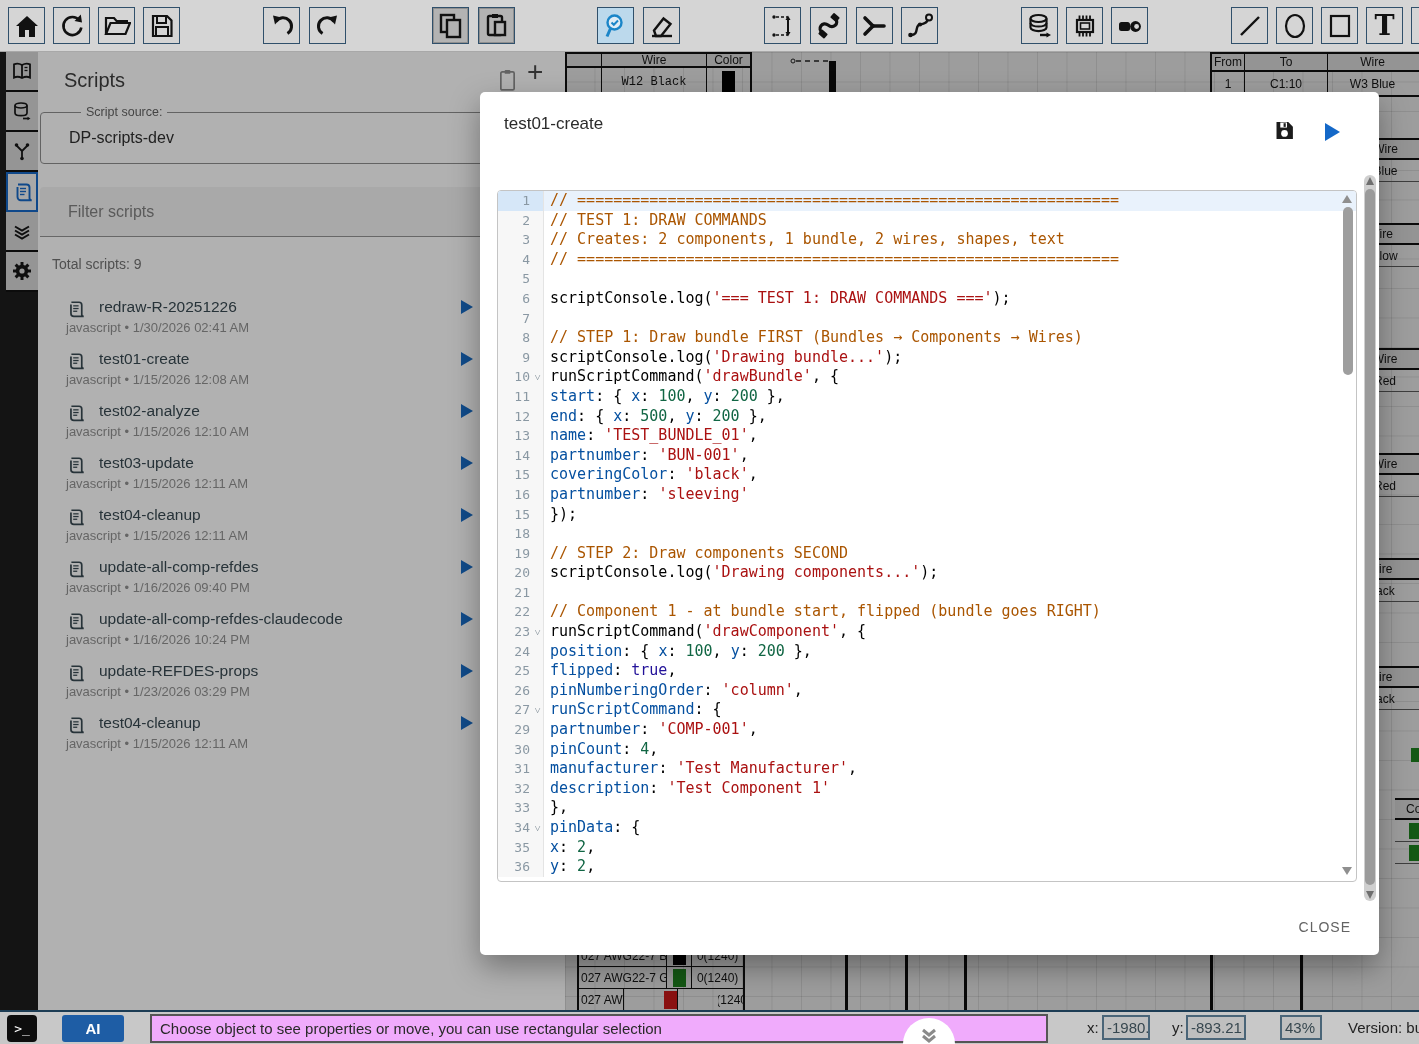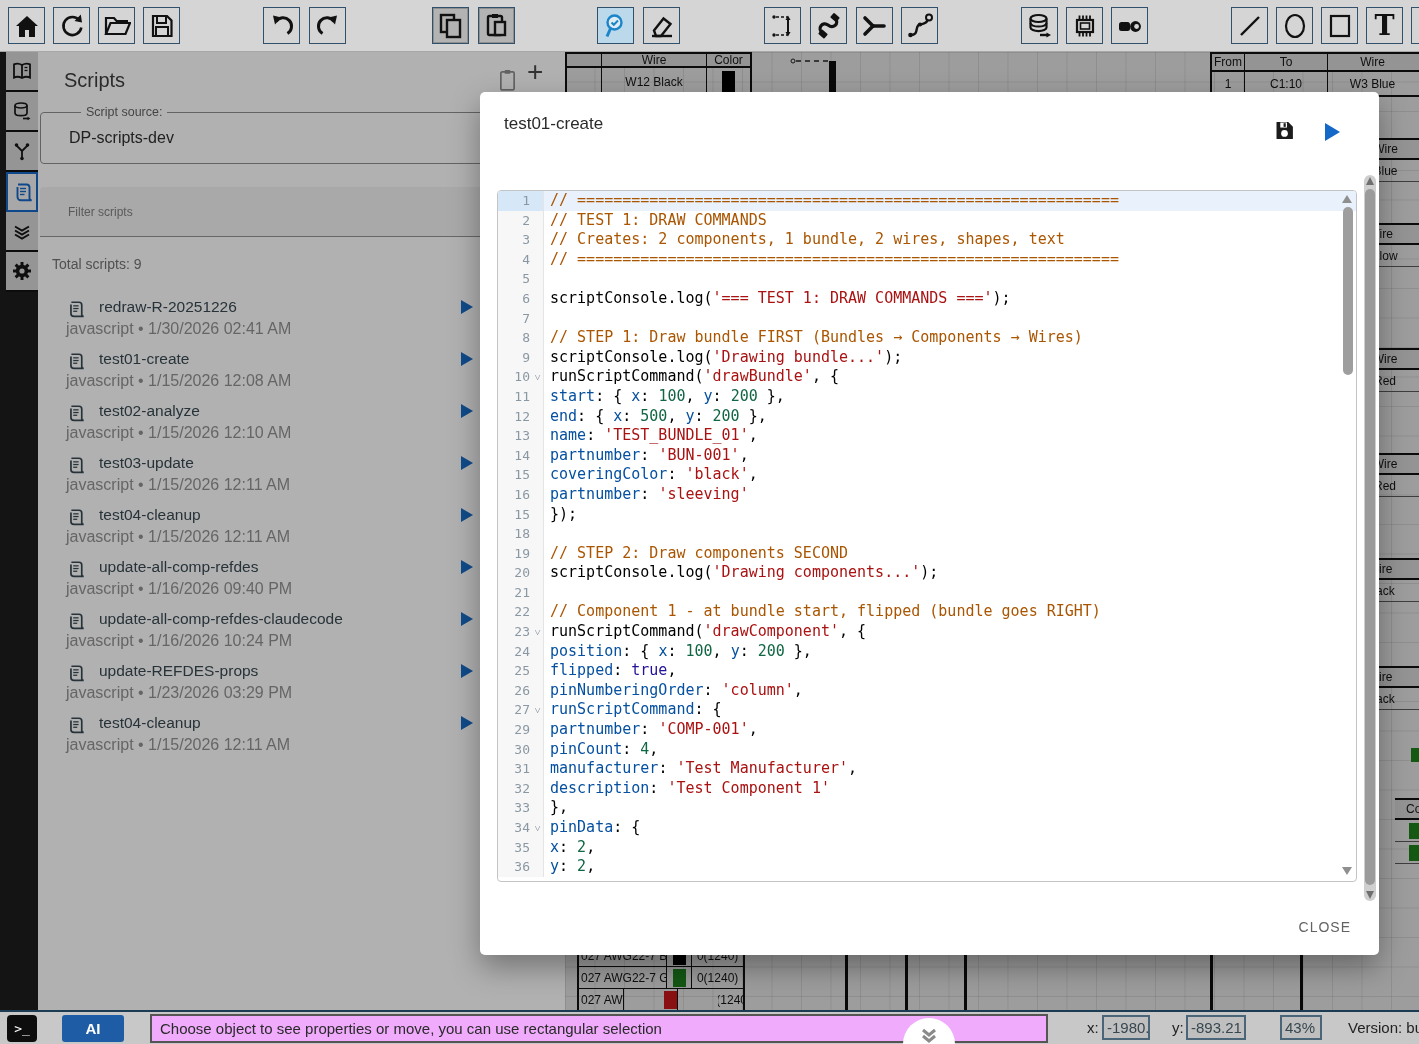--- a/index.html
+++ b/index.html
@@ -21,27 +21,27 @@
 
   
   #panel { position:absolute; left:38px; top:52px; width:527px; height:958px; background:#f6f6f6; }
   .panel-title { position:absolute; left:26px; top:17px; font-size:20px; color:#3c3c3c; font-weight:500; }
   .panel-clip { position:absolute; left:460px; top:16px; }
   .panel-plus { position:absolute; left:489px; top:6px; font-size:28px; color:#474747; font-weight:400; line-height:1; }
   .src-field { position:absolute; left:2px; top:60px; width:524px; height:52px; border:1px solid #8a8a8a; border-radius:4px; }
   .src-label { position:absolute; left:40px; top:-8px; background:#f6f6f6; padding:0 5px; font-size:12.5px; color:#5f5f5f; }
   .src-value { position:absolute; left:28px; top:16px; font-size:16px; color:#2e2e2e; }
   .filter-field { position:absolute; left:2px; top:135px; width:524px; height:50px; background:#eaeaea; border-bottom:1px solid #8f8f8f; border-radius:4px 4px 0 0; display:flex; align-items:center; }
-  .filter-ph { margin-left:28px; font-size:12px; color:#7d7d7d; }
+  .filter-ph { margin-left:28px; font-size:16px; color:#7d7d7d; }
   .panel-total { position:absolute; left:14px; top:204px; font-size:14px; color:#6f6f6f; }
   #script-list { position:absolute; left:0; top:240px; width:527px; }
   .srow { position:relative; height:52px; }
   .srow .sicon { position:absolute; left:28px; top:7px; }
   .srow .sname { position:absolute; left:61px; top:6px; font-size:15.5px; color:#37474f; }
-  .srow .smeta { position:absolute; left:28px; top:28px; font-size:16px; color:#8d8d8d; }
+  .srow .smeta { position:absolute; left:28px; top:28px; font-size:13px; color:#8d8d8d; }
   .srow .splay { position:absolute; left:423px; top:8px; width:0; height:0; border-left:12px solid #1769c0; border-top:7px solid transparent; border-bottom:7px solid transparent; }
 
   
   #canvas { position:absolute; left:565px; top:52px; width:854px; height:958px; background-color:#dadada;
     background-image:linear-gradient(rgba(0,0,0,.09) 1px, transparent 1px),linear-gradient(90deg, rgba(0,0,0,.09) 1px, transparent 1px);
     background-size:29.5px 29.5px; font-size:12px; color:#141414; }
   .ctable { position:absolute; border:2px solid #101010; }
   .ctable .hdr { background:#cdcdcd; border-bottom:2px solid #101010; display:flex; }
   .ctable .row { display:flex; }
   .ccell { border-right:1px solid #101010; display:flex; align-items:center; justify-content:center; overflow:hidden; white-space:nowrap; }
@@ -462,21 +462,21 @@
   </div>
 
   <div id="canvas">
 
     <div class="ctable" style="left:0; top:0; width:187px; height:45px;">
       <div class="hdr" style="height:14px;">
         <div class="ccell" style="width:35px;"></div>
         <div class="ccell" style="width:105px;">Wire</div>
         <div class="ccell" style="width:43px;">Color</div>
       </div>
-      <div class="row" style="height:27px;">
+      <div class="row" style="height:27px;font-family:Liberation Mono, monospace;">
         <div class="ccell" style="width:35px;"></div>
         <div class="ccell" style="width:105px;">W12 Black</div>
         <div class="ccell" style="width:43px;">
             <span class="swatch" style="width: 13px; height: 22px; background: rgb(0, 0, 0);"></span>
           </div>
       </div>
     </div>
 
     <svg style="position:absolute;left:220px;top:0;" width="60" height="75">
         <circle cx="8" cy="9" r="2" fill="none" stroke="#222" stroke-width="1"></circle>

